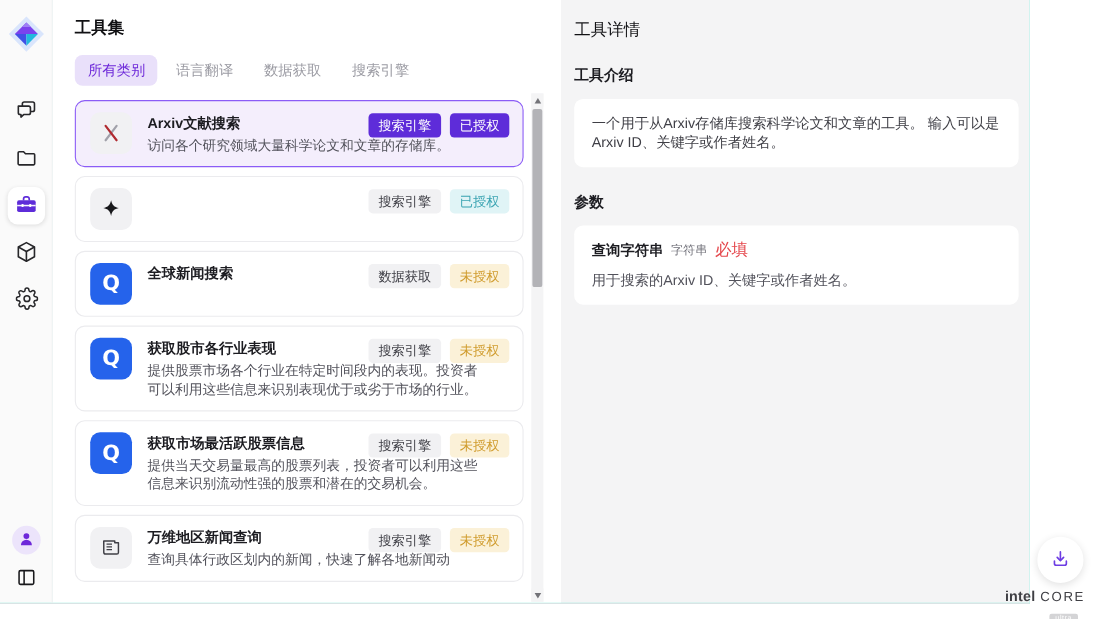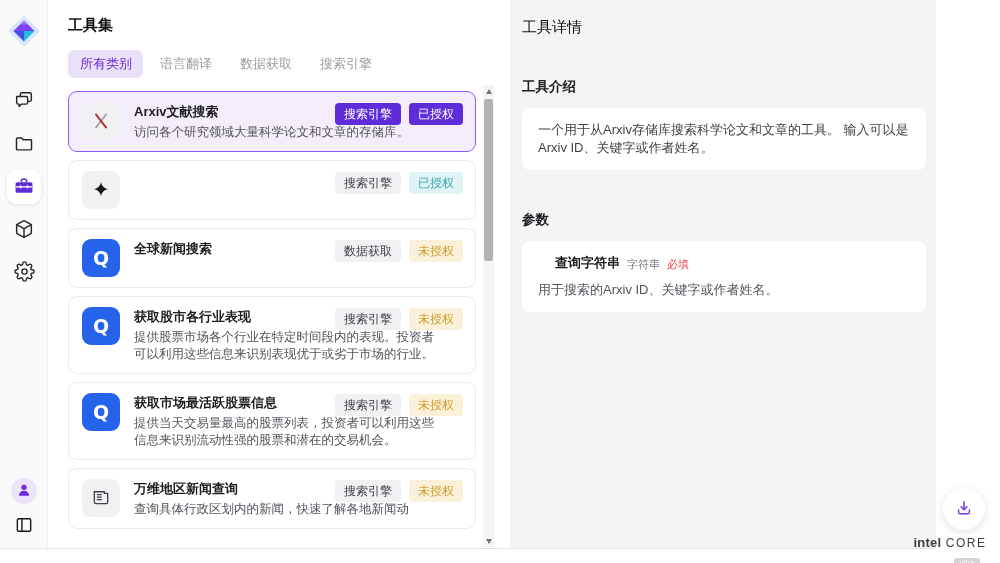--- a/index.html
+++ b/index.html
@@ -46,27 +46,27 @@
   .scrollbar { position:absolute; top:85px; right:16px; width:11px; height:462px; background:#f4f4f5; }
   .scroll-up, .scroll-down { position:absolute; left:0; width:11px; height:12px; background:#f4f4f5; display:flex; align-items:center; justify-content:center; cursor:pointer; }
   .scroll-up { top:0; } .scroll-down { bottom:0; }
   .tri-up { width:0; height:0; border-left:3.5px solid transparent; border-right:3.5px solid transparent; border-bottom:5px solid #737378; }
   .tri-down { width:0; height:0; border-left:3.5px solid transparent; border-right:3.5px solid transparent; border-top:5px solid #737378; }
   .scroll-thumb { position:absolute; top:14px; left:1px; width:9px; height:162px; background:#b3b3b7; border-radius:2px; cursor:pointer; }
 
   
   .detail-pane { position:relative; flex:1; height:100%; background:#f4f4f5; padding:18px 10px 0 12px; }
   .detail-title { font-size:15px; font-weight:normal; color:#111114; }
-  .section-h { font-size:13.5px; font-weight:bold; color:#1c1c21; margin-top:41px; }
+  .section-h { font-size:13.5px; font-weight:bold; color:#1c1c21; margin-top:23px; }
   .white-box { background:#fff; border-radius:8px; margin-top:12px; padding:13px 16px; }
   .intro-text { font-size:13px; color:#3f3f46; line-height:18px; }
-  .param-line { display:flex; align-items:flex-end; gap:7px;margin-left:17px; }
+  .param-line { display:flex; align-items:center; gap:7px; }
   .param-name { font-size:13px; font-weight:bold; color:#1c1c21; }
   .param-type { font-size:11px; color:#71717a; }
-  .param-req  { font-size:11px; color:#e5484d; }
+  .param-req  { font-size:15px; color:#e5484d; }
   .param-desc { font-size:13px; color:#52525b; margin-top:9px; }
 
   
   .fab { position:absolute; right:15px; top:488px; width:42px; height:42px; border:none; border-radius:50%; background:#fff; box-shadow:0 2px 8px rgba(0,0,0,.12); display:flex; align-items:center; justify-content:center; cursor:pointer; }
   .intel-brand { position:absolute; right:10px; top:533px; width:80px; text-align:center; color:#3f3f44; }
   .intel-word { font-size:13px; font-weight:bold; letter-spacing:.2px; }
   .core-word { font-size:12px; letter-spacing:1.5px; font-variant:small-caps; text-transform:uppercase; }
   .ultra-chip { display:inline-block; margin-left:34px; margin-top:1px; background:#d4d4d6; color:#fff; font-size:6.5px; padding:1px 5px; border-radius:2px; letter-spacing:.5px; }
 </style>
 </head>

